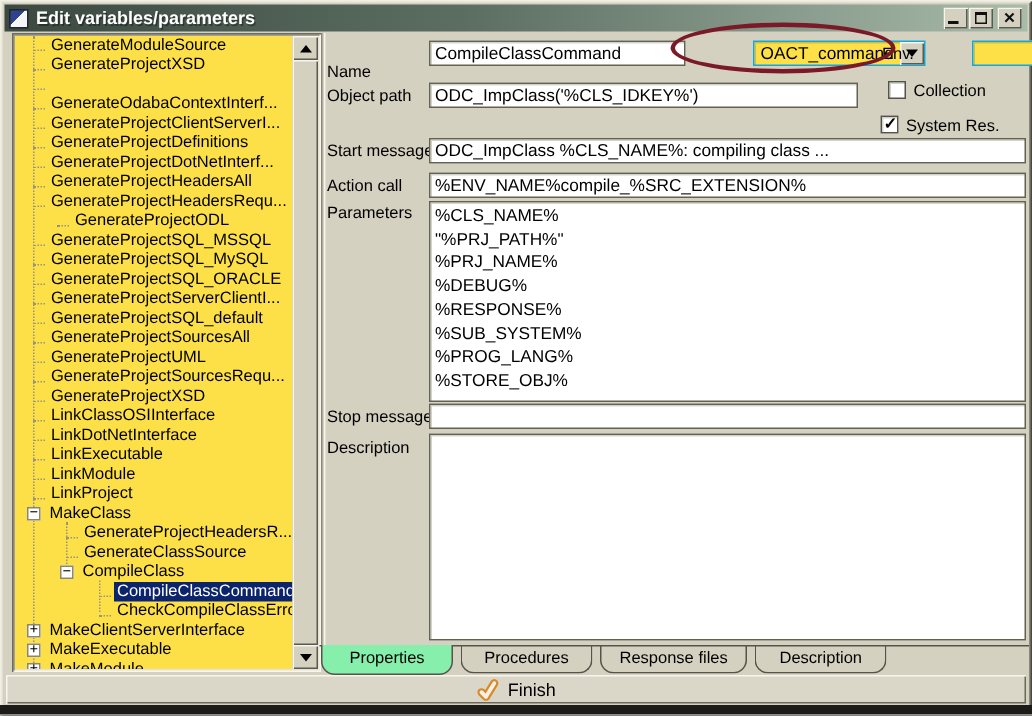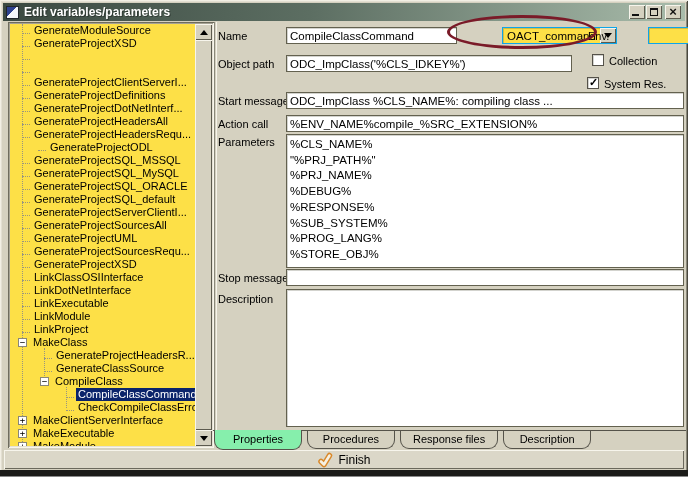--- a/index.html
+++ b/index.html
@@ -122,20 +122,21 @@
         </div>
         <div class="tree-row" style="padding-left: 12px;">
           <span class="leaf-dash"></span>
           <span class="tree-label">GenerateProjectXSD</span>
         </div>
         <div class="tree-row" style="padding-left: 12px;">
           <span class="leaf-dash"></span>
         </div>
         <div class="tree-row" style="padding-left: 12px;">
           <span class="leaf-dash"></span>
+          <span class="tree-label">GenerateOdabaContextInterf...</span>
         </div>
         <div class="tree-row" style="padding-left: 12px;">
           <span class="leaf-dash"></span>
           <span class="tree-label">GenerateProjectClientServerI...</span>
         </div>
         <div class="tree-row" style="padding-left: 12px;">
           <span class="leaf-dash"></span>
           <span class="tree-label">GenerateProjectDefinitions</span>
         </div>
         <div class="tree-row" style="padding-left: 12px;">
@@ -161,25 +162,25 @@
         <div class="tree-row" style="padding-left: 12px;">
           <span class="leaf-dash"></span>
           <span class="tree-label">GenerateProjectSQL_MySQL</span>
         </div>
         <div class="tree-row" style="padding-left: 12px;">
           <span class="leaf-dash"></span>
           <span class="tree-label">GenerateProjectSQL_ORACLE</span>
         </div>
         <div class="tree-row" style="padding-left: 12px;">
           <span class="leaf-dash"></span>
+          <span class="tree-label">GenerateProjectServerClientI...</span>
+        </div>
+        <div class="tree-row" style="padding-left: 12px;">
+          <span class="leaf-dash"></span>
           <span class="tree-label">GenerateProjectSQL_default</span>
-        </div>
-        <div class="tree-row" style="padding-left: 12px;">
-          <span class="leaf-dash"></span>
-          <span class="tree-label">GenerateProjectServerClientI...</span>
         </div>
         <div class="tree-row" style="padding-left: 12px;">
           <span class="leaf-dash"></span>
           <span class="tree-label">GenerateProjectSourcesAll</span>
         </div>
         <div class="tree-row" style="padding-left: 12px;">
           <span class="leaf-dash"></span>
           <span class="tree-label">GenerateProjectUML</span>
         </div>
         <div class="tree-row" style="padding-left: 12px;">
@@ -254,21 +255,21 @@
       <div class="sb-thumb"></div>
       <div class="sb-btn down">
           <span class="tri-down"></span>
         </div>
     </div>
   </div>
 
   <div class="divider"></div>
 
   <div class="rpanel">
-    <span class="lbl" style="left:3px; top:8px;">Name</span>
+    <span class="lbl" style="left:3px; top:20px;">Name</span>
     <input class="field" style="left: 71px; top: 5px; width: 171px;" readonly="" value="CompileClassCommand">
     <div class="combo" style="left:247px; top:5px; width:115px;">
       <span class="combo-text">OACT_command</span>
       <span class="combo-btn">
           <span class="tri-down"></span>
         </span>
     </div>
     <span class="lbl" style="left:373px; top:8px;">Env.</span>
     <div class="combo" style="left:393px; top:5px; width:70px;">
       <span class="combo-text"></span>

